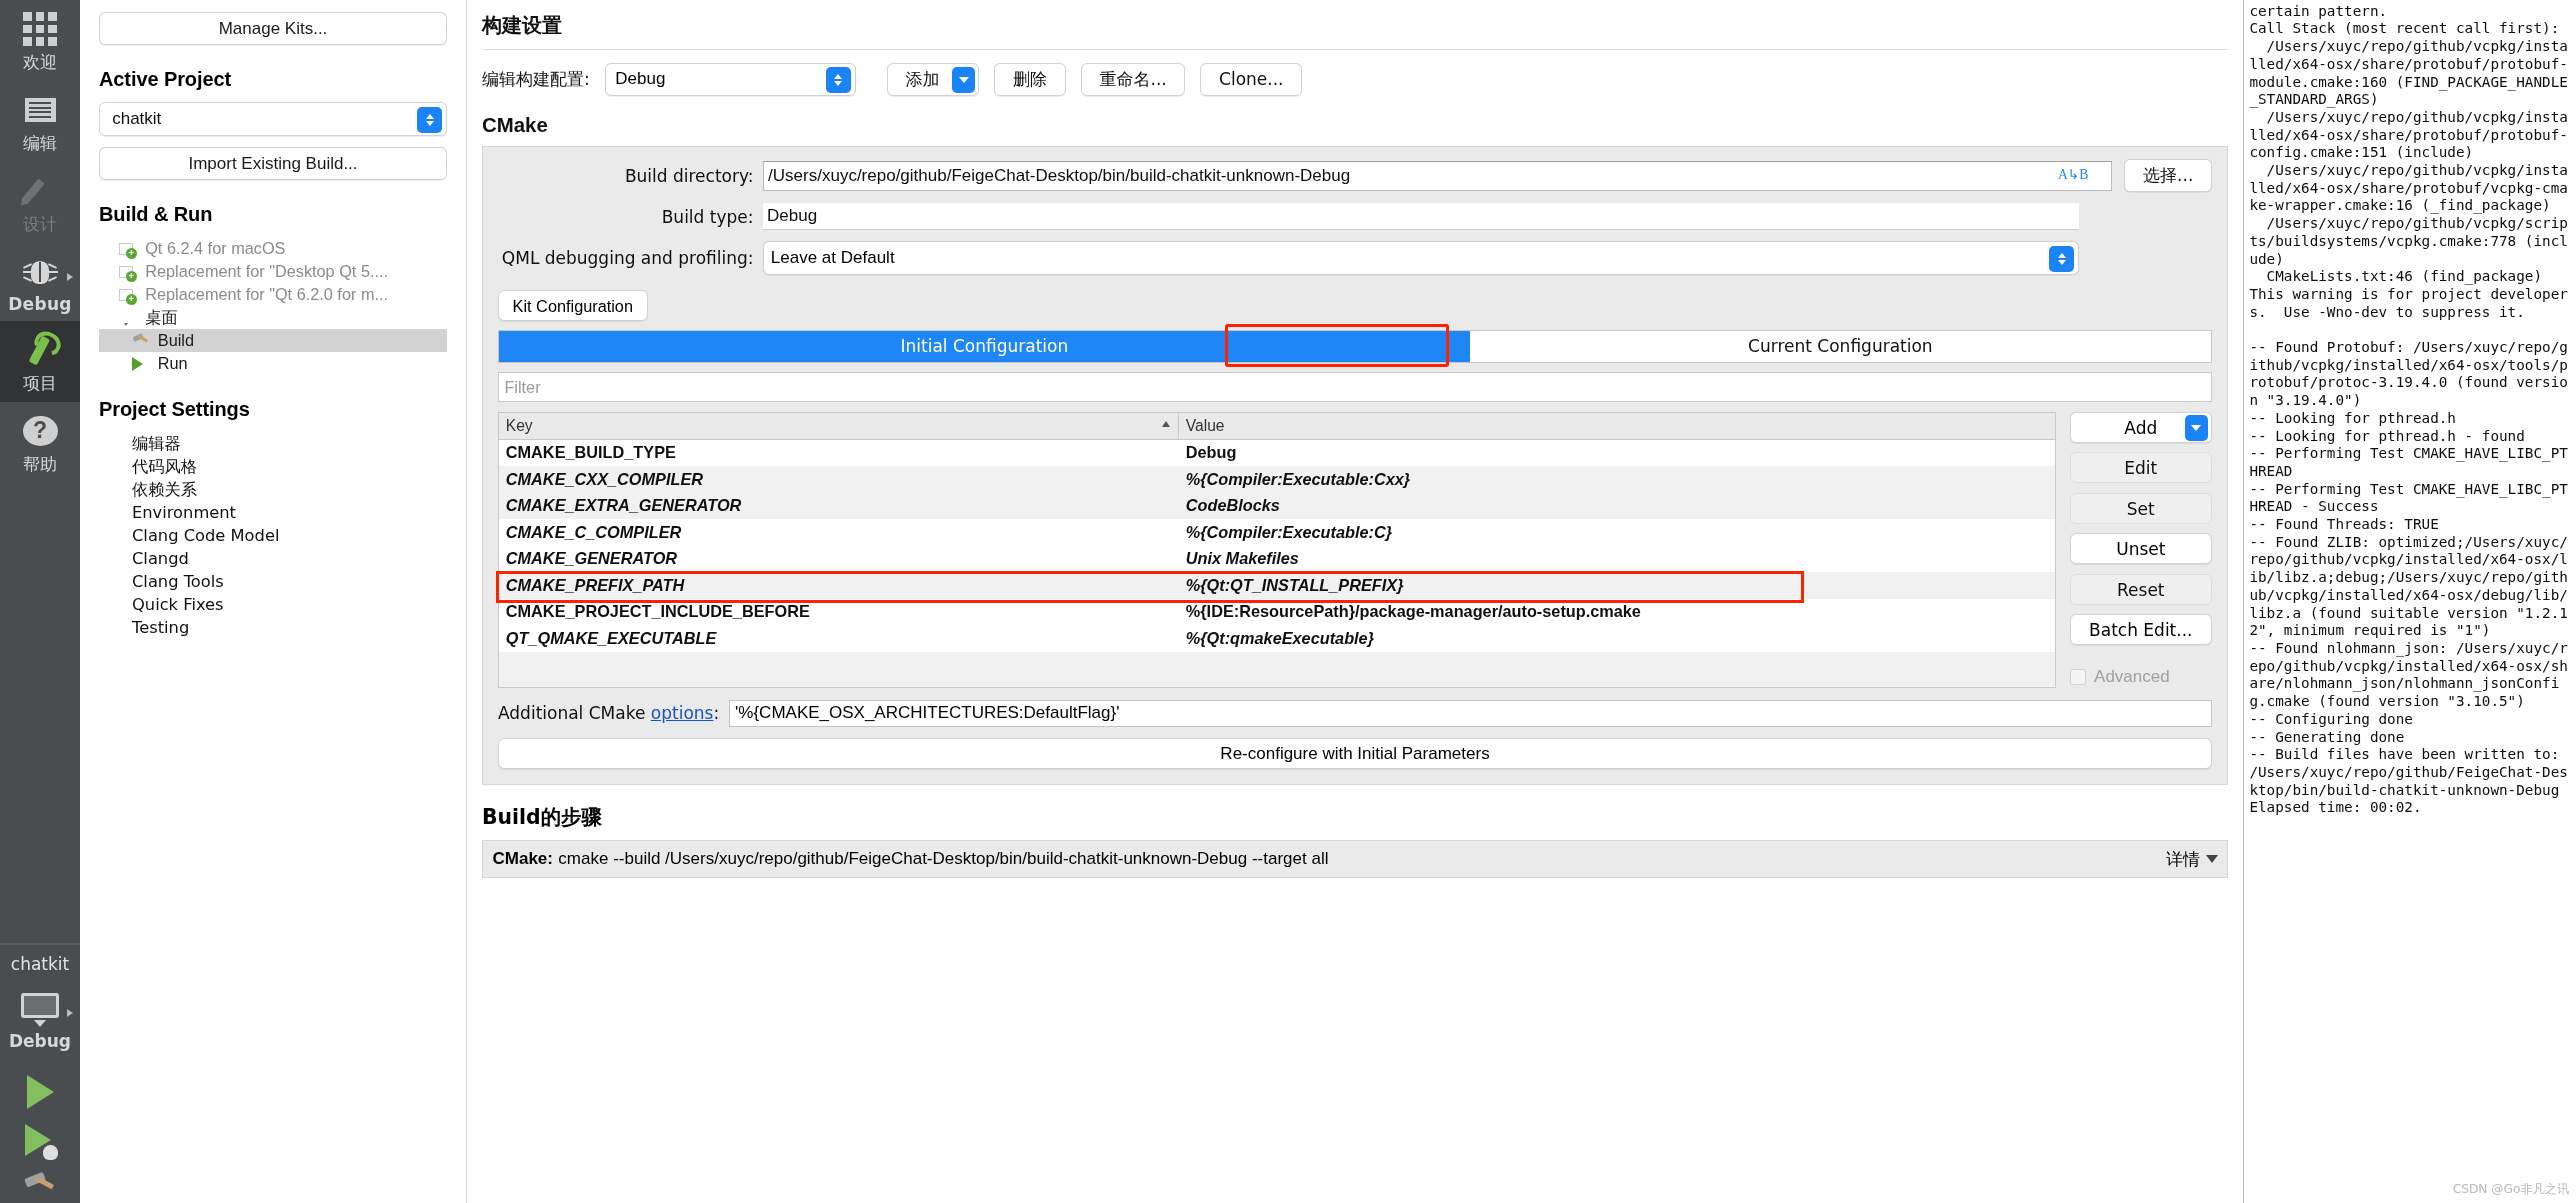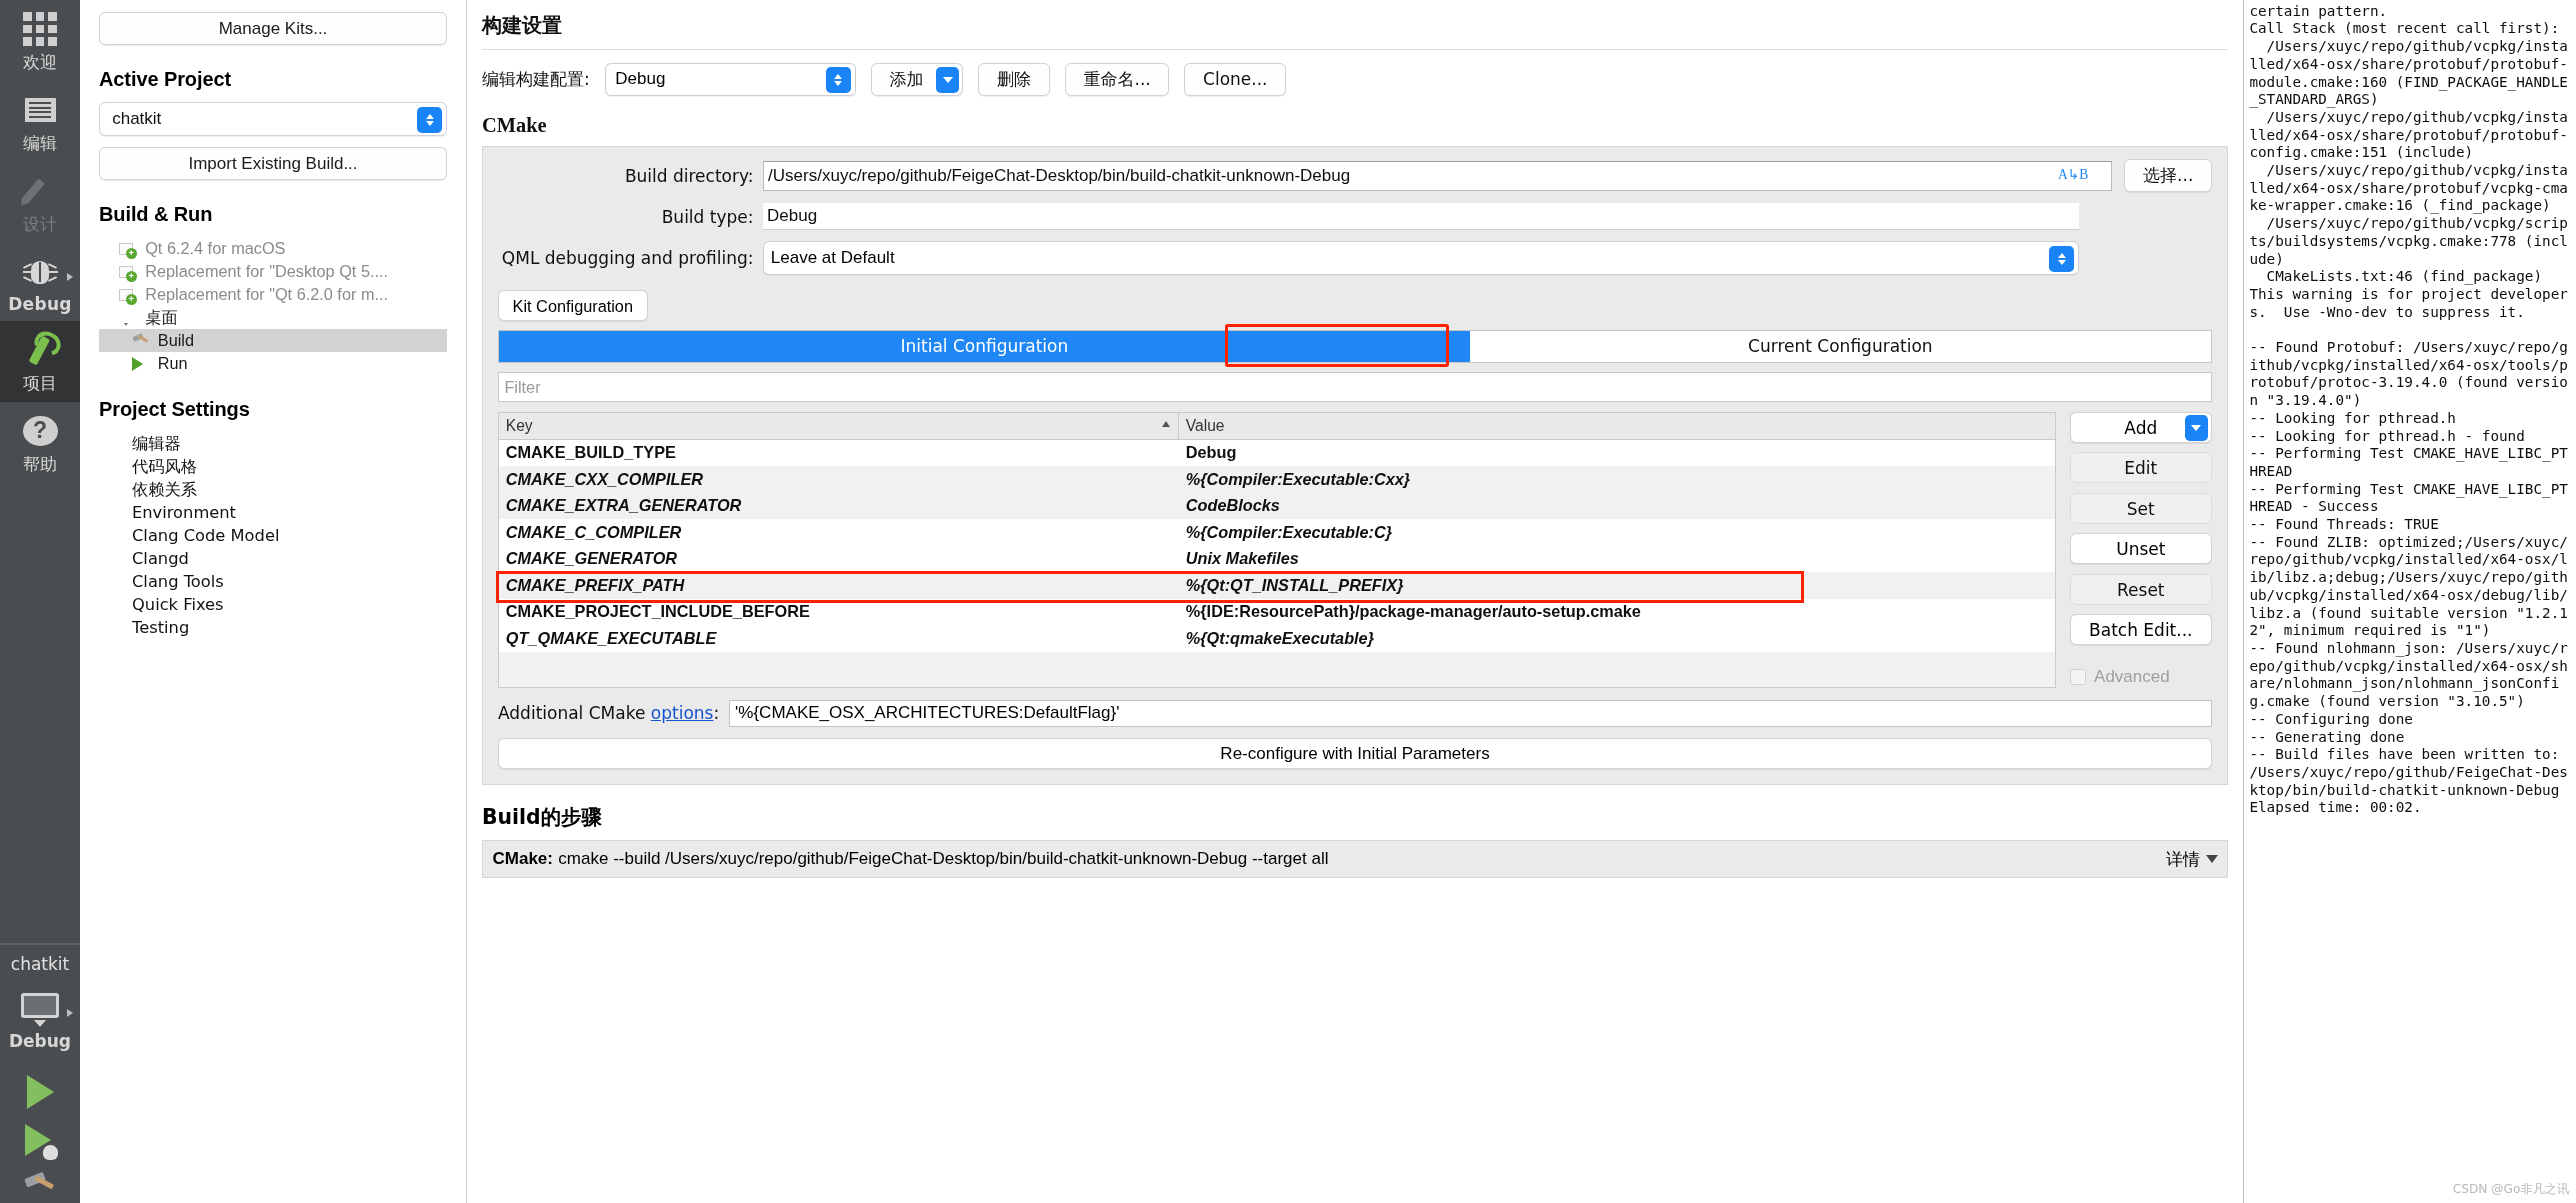--- a/index.html
+++ b/index.html
@@ -121,26 +121,26 @@
                 font-family:"DejaVu Sans","Liberation Sans",sans-serif; }
   .hr-line { height:0.7px; background:#dcdcdc; margin: 9.5px 15px 0 15px;}
   .cfgrow { display:flex; align-items:center; gap: 15px; padding: 13.6px 0 0 15px; }
   .cfglabel { font-size: 17px; color:#111; font-family:"DejaVu Sans","Liberation Sans",sans-serif;}
   .combo-md { position:relative; width: 251px; height:33px; background:#fff; border:0.7px solid #cfcfcf;
               border-radius:6.1px; display:flex; align-items:center; padding-left:9.5px; font-size:17px;
               box-shadow:0 0.7px 0.7px rgba(0,0,0,.06);}
   .btn-sm { height:33px; padding: 0 17.7px; line-height:31px; background:#fefefe; border:0.7px solid #d2d2d2;
             border-radius:6.1px; font-size:17px; color:#111; box-shadow:0 0.7px 0.7px rgba(0,0,0,.07);
             font-family:"DejaVu Sans","Liberation Sans",sans-serif; white-space:nowrap;}
-  .btn-split { position:relative; padding-right: 39px; }
+  .btn-split { position:relative; padding-right: 39px; margin-left: 16px; }
   .caret-btn { position:absolute; right:3.4px; top:3.4px; width:23px;height:26px; background:#1a84f7;
                border-radius:4.8px; display:flex;align-items:center;justify-content:center;}
   .caret-btn b { width:0;height:0;border-left:5.4px solid transparent;border-right:5.4px solid transparent;border-top:6.1px solid #fff;}
   .sub-title { font-size:20.4px; font-weight:bold; margin: 17.7px 0 0 15px; color:#111;
-               font-family:Liberation Serif, serif;}
+               font-family:Liberation Sans, sans-serif;}
 
   .cmakebox { margin: 9.5px 15px 0 15px; background:#eaeaea; border:0.7px solid #d6d6d6; padding: 12.2px 15px 15px 15px; }
   .frow { display:flex; align-items:center; margin-bottom: 11px; }
   .frow .flabel { width: 265px; text-align:right; padding-right: 9.5px; font-size:17px; color:#0f0f0f;
                   font-family:"DejaVu Sans","Liberation Sans",sans-serif;}
   .textfield { flex:1 1 auto; height:30px; background:#fff; border:0.7px solid #b9b9b9; border-top-color:#9d9d9d;
                font-size:17px; display:flex; align-items:center; padding-left:4.1px; color:#0f0f0f; position:relative;}
   .plainfield { flex:1 1 auto; height:27px; background:#fff; border:none; border-bottom:0.7px solid #cfcfcf;
                font-size:17px; display:flex;align-items:center; padding-left:4.1px; color:#0f0f0f; }
   .abicon { position:absolute; right: 23px; top: 4.1px; font-size:13.6px; color:#1a84f7; font-family:"Liberation Serif",serif;}

